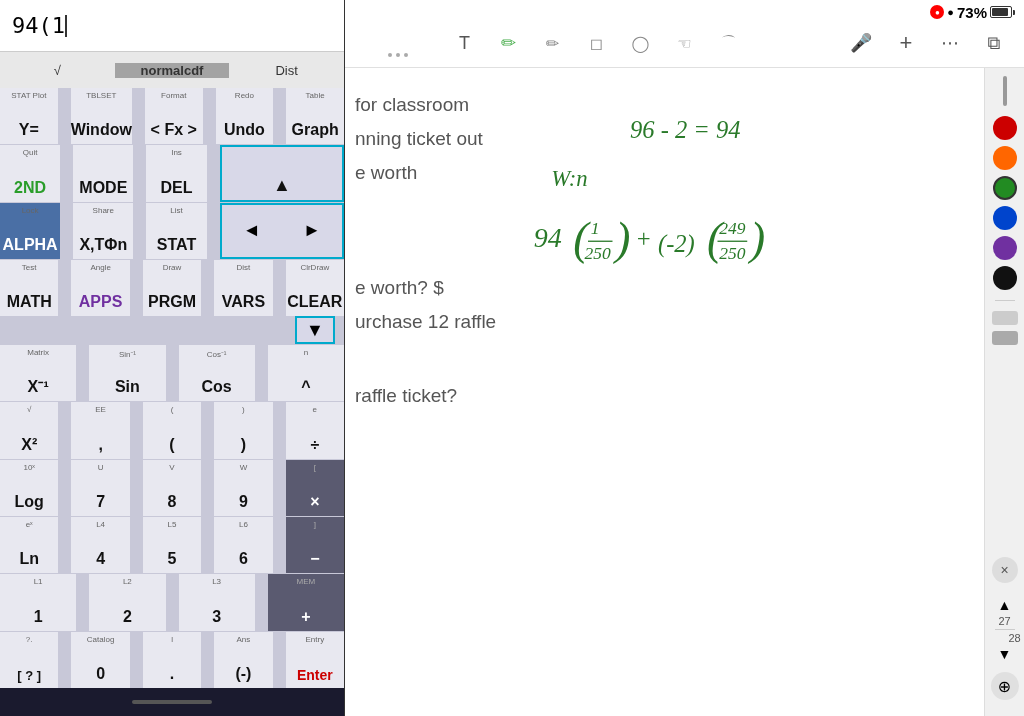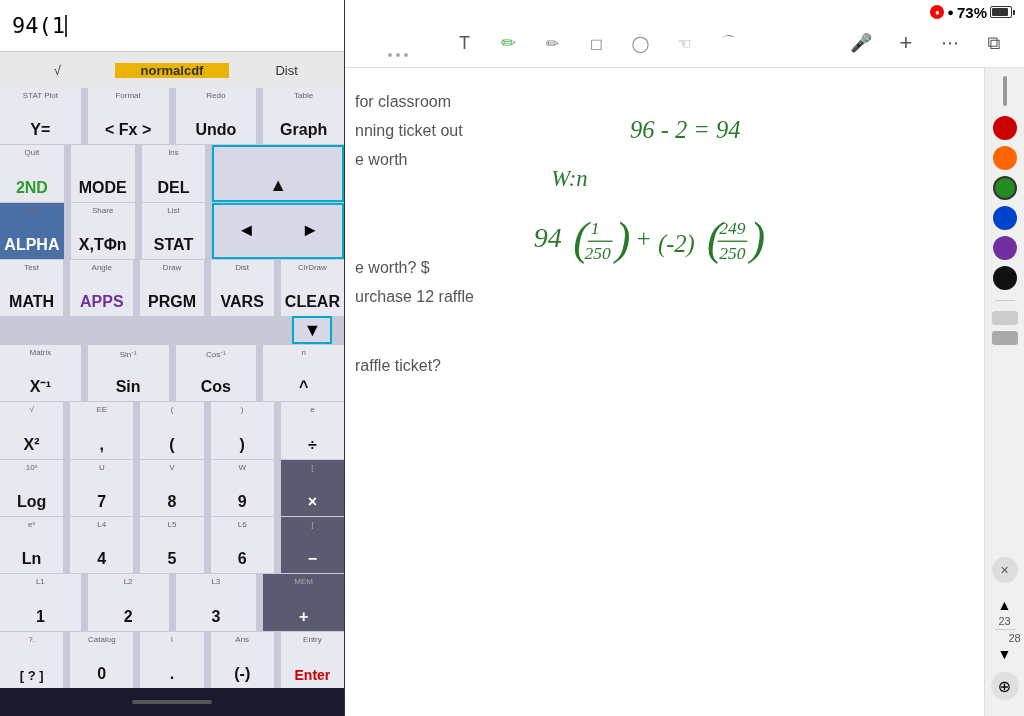--- a/index.html
+++ b/index.html
@@ -80,36 +80,36 @@
       align-items: center;
     }
     .calc-top-label {
       flex: 1;
       text-align: center;
       font-size: 13px;
       font-weight: 500;
       color: #333;
     }
     .calc-top-label.active {
-      background: #eab308;
+      background: #a3a3a3;
       font-weight: 600;
     }
 
     
     .calc-buttons {
       flex: 1;
       display: flex;
       flex-direction: column;
       background: #c8c8d8;
       gap: 1px;
     }
     .calc-row {
       display: flex;
       flex: 1;
-      gap: 7px;
+      gap: 13px;
     }
     .calc-btn {
       flex: 1;
       background: #e8e8f0;
       display: flex;
       flex-direction: column;
       align-items: center;
       justify-content: flex-end;
       padding-bottom: 6px;
       cursor: pointer;
@@ -174,20 +174,24 @@
   </div>
 
   <div class="calc-buttons">
 
     <div class="calc-row">
       <div class="calc-btn">
         <span class="sub-label">STAT Plot</span>
         <span class="main-label">Y=</span>
       </div>
       <div class="calc-btn">
+        <span class="sub-label">TBLSET</span>
+        <span class="main-label">Window</span>
+      </div>
+      <div class="calc-btn">
         <span class="sub-label">Format</span>
         <span class="main-label">&lt; Fx &gt;</span>
       </div>
       <div class="calc-btn">
         <span class="sub-label">Redo</span>
         <span class="main-label">Undo</span>
       </div>
       <div class="calc-btn">
         <span class="sub-label">Table</span>
         <span class="main-label">Graph</span>
@@ -422,21 +426,21 @@
 
     <div class="toolbar-icon" style="font-size:22px;color:#555;">+</div>
 
     <div class="toolbar-icon" style="font-size:18px;color:#555;">⋯</div>
 
     <div class="toolbar-icon" style="font-size:18px;color:#555;">⧉</div>
   </div>
 
   <div style="position:absolute;top:68px;left:0;right:40px;bottom:0;background:#fff;overflow:hidden;">
 
-    <div style="position:absolute;top:20px;left:10px;color:#555;font-size:16px;line-height:1.8;width:180px;">
+    <div style="position:absolute;top:20px;left:10px;color:#555;font-size:19px;line-height:1.8;width:180px;">
       <div>for classroom</div>
       <div>nning ticket out</div>
       <div>e worth</div>
       <div style="margin-top:80px;">e worth? $</div>
       <div>urchase 12 raffle</div>
       <div style="margin-top:40px;">raffle ticket?</div>
     </div>
 
     <svg viewBox="0 0 480 420" style="position:absolute;top:20px;left:180px;width:420px;height:380px;">
 
@@ -483,21 +487,21 @@
 
     <div style="width:26px;height:14px;background:#ccc;border-radius:3px;"></div>
     <div style="width:26px;height:14px;background:#aaa;border-radius:3px;"></div>
 
     <div style="flex:1;"></div>
 
     <div style="width:26px;height:26px;background:#ddd;border-radius:50%;display:flex;align-items:center;justify-content:center;font-size:14px;color:#555;margin-bottom:8px;">×</div>
 
     <div style="display:flex;flex-direction:column;align-items:center;gap:2px;margin-bottom:4px;">
       <div style="font-size:14px;cursor:pointer;">▲</div>
-      <div style="font-size:11px;color:#555;">23</div>
+      <div style="font-size:11px;color:#555;">27</div>
       <div style="width:20px;height:1px;background:#ccc;"></div>
       <div style="font-size:11px;color:#555;margin-left:20px;">28</div>
       <div style="font-size:14px;cursor:pointer;">▼</div>
     </div>
 
     <div style="width:28px;height:28px;background:#e0e0e0;border-radius:50%;display:flex;align-items:center;justify-content:center;font-size:16px;cursor:pointer;margin-bottom:8px;">⊕</div>
   </div>
 </div>
 
 </body></html>

